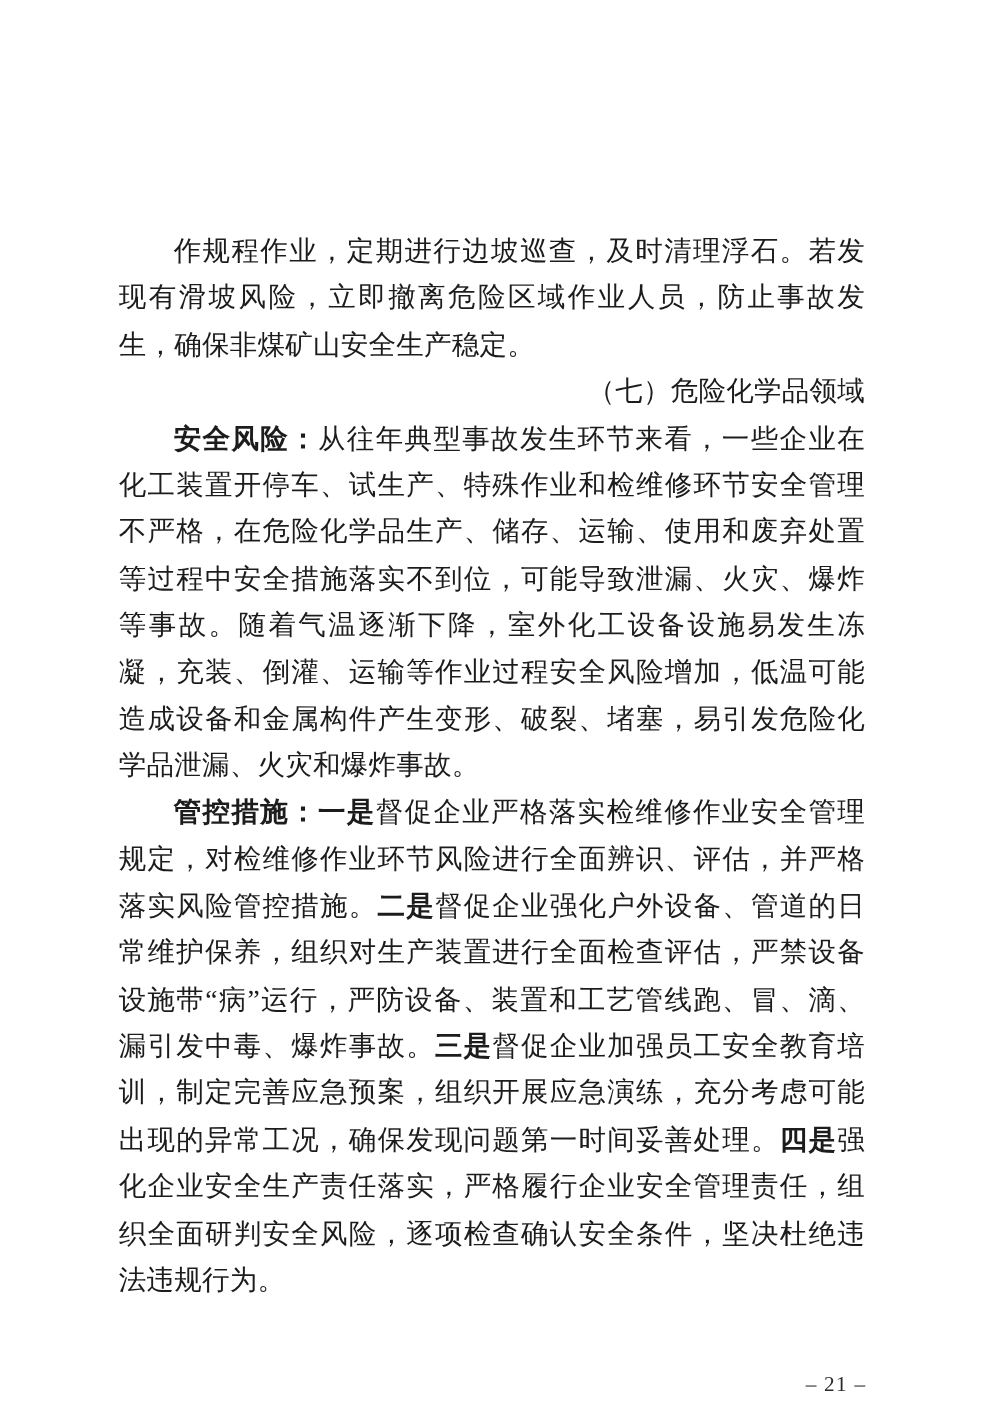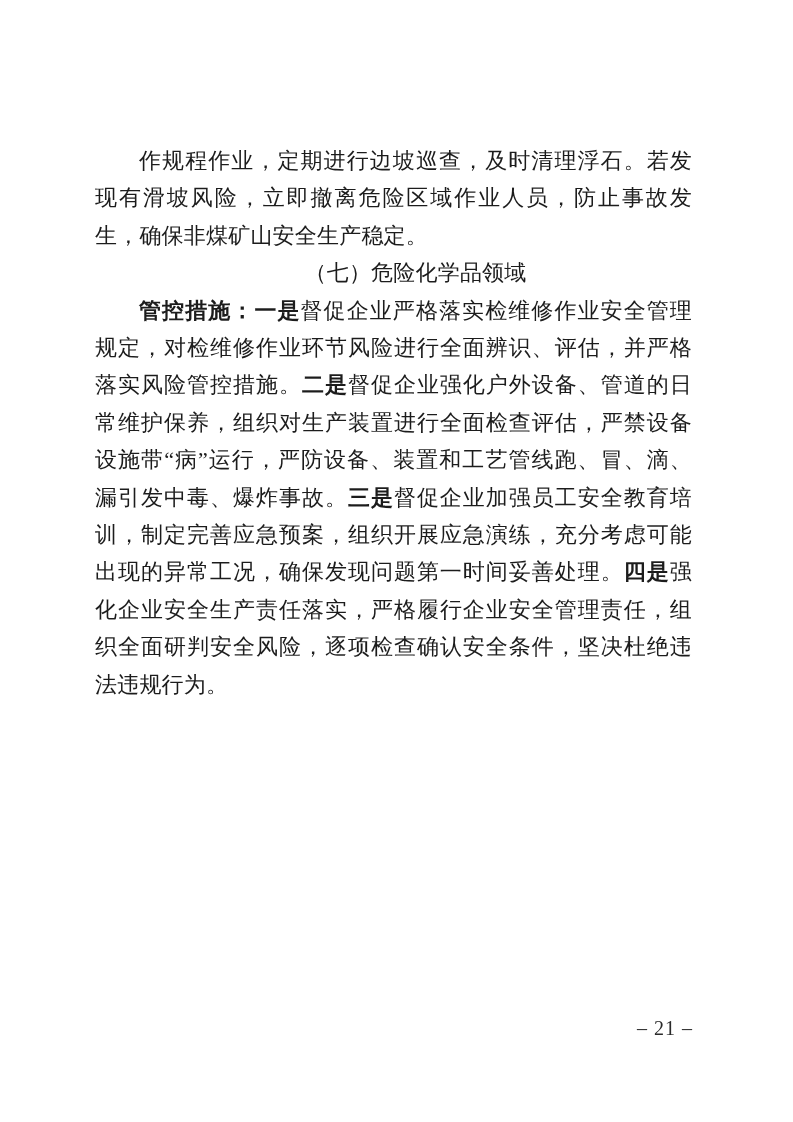--- a/index.html
+++ b/index.html
@@ -12,57 +12,59 @@
     background: #ffffff;
     position: relative;
     overflow: hidden;
     font-family: "Liberation Serif", "DejaVu Serif", serif;
     color: #1c1c1c;
   }
   .page {
     position: absolute;
     inset: 0;
     background: #ffffff;
+    margin-top: 40px;
   }
   .doc-body {
     position: absolute;
     left: 95px;
     top: 142px;
     width: 597px;
   }
   .doc-body p {
     margin: 0;
     font-size: 22px;
     line-height: 37.4px;
     text-align: justify;
     text-indent: 2em;
     letter-spacing: 0.2px;
   }
   .doc-body p.heading {
-    text-align: center;
+    text-align: right;
   }
   .run {
     font-weight: normal;
   }
   .run.bold {
     font-weight: bold;
   }
   .page-number {
     position: absolute;
-    top: 1016px;
+    top: 1056px;
     right: 100px;
-    font-size: 20px;
+    font-size: 17px;
     line-height: 24px;
     color: #2a2a2a;
     letter-spacing: 1px;
   }
 </style>
 </head>
 <body>
 
 <div class="page">
   <div class="doc-body">
       <p class="body"><span class="run">作规程作业，定期进行边坡巡查，及时清理浮石。若发现有滑坡风险，立即撤离危险区域作业人员，防止事故发生，确保非煤矿山安全生产稳定。</span></p>
       <p class="heading"><span class="run">（七）危险化学品领域</span></p>
+      <p class="body"><span class="run bold">安全风险：</span><span class="run">从往年典型事故发生环节来看，一些企业在化工装置开停车、试生产、特殊作业和检维修环节安全管理不严格，在危险化学品生产、储存、运输、使用和废弃处置等过程中安全措施落实不到位，可能导致泄漏、火灾、爆炸等事故。随着气温逐渐下降，室外化工设备设施易发生冻凝，充装、倒灌、运输等作业过程安全风险增加，低温可能造成设备和金属构件产生变形、破裂、堵塞，易引发危险化学品泄漏、火灾和爆炸事故。</span></p>
       <p class="body"><span class="run bold">管控措施：一是</span><span class="run">督促企业严格落实检维修作业安全管理规定，对检维修作业环节风险进行全面辨识、评估，并严格落实风险管控措施。</span><span class="run bold">二是</span><span class="run">督促企业强化户外设备、管道的日常维护保养，组织对生产装置进行全面检查评估，严禁设备设施带“病”运行，严防设备、装置和工艺管线跑、冒、滴、漏引发中毒、爆炸事故。</span><span class="run bold">三是</span><span class="run">督促企业加强员工安全教育培训，制定完善应急预案，组织开展应急演练，充分考虑可能出现的异常工况，确保发现问题第一时间妥善处理。</span><span class="run bold">四是</span><span class="run">强化企业安全生产责任落实，严格履行企业安全管理责任，组织全面研判安全风险，逐项检查确认安全条件，坚决杜绝违法违规行为。</span></p>
     </div>
   <div class="page-number">– 21 –</div>
 </div>
 
 </body></html>

